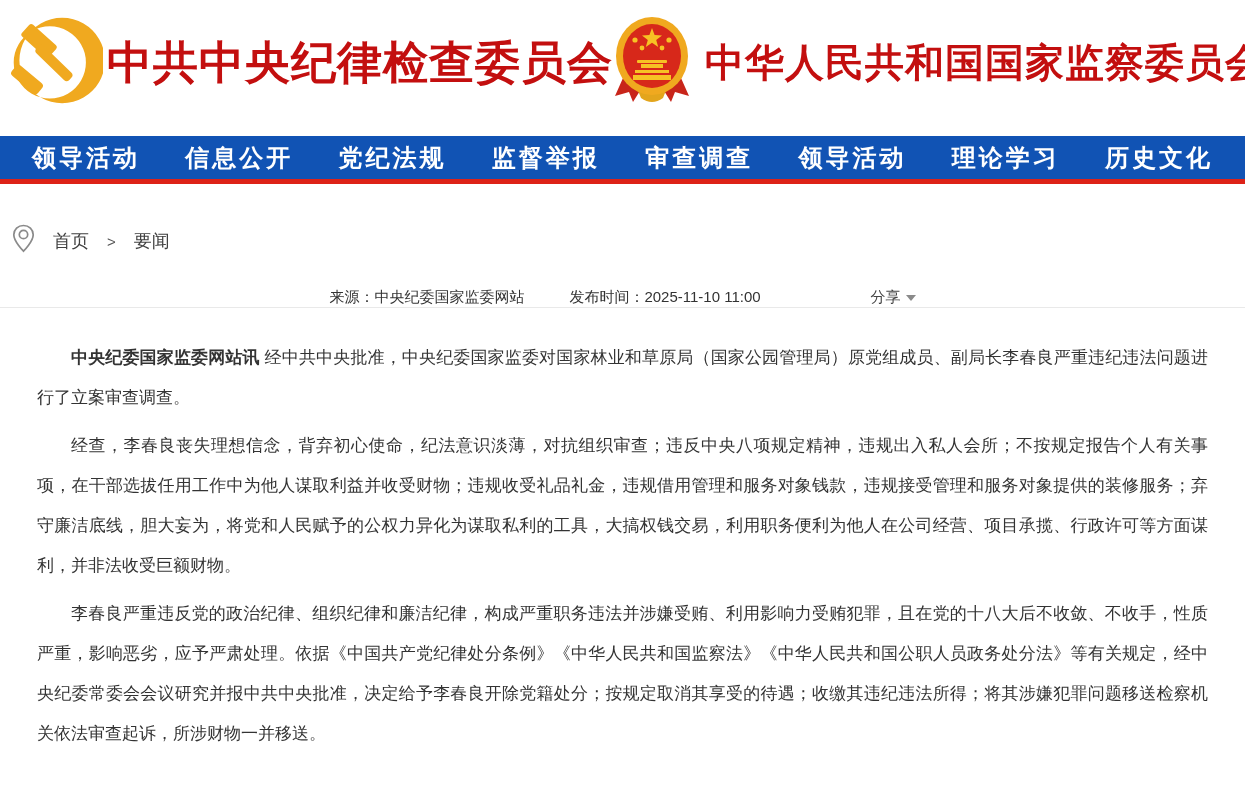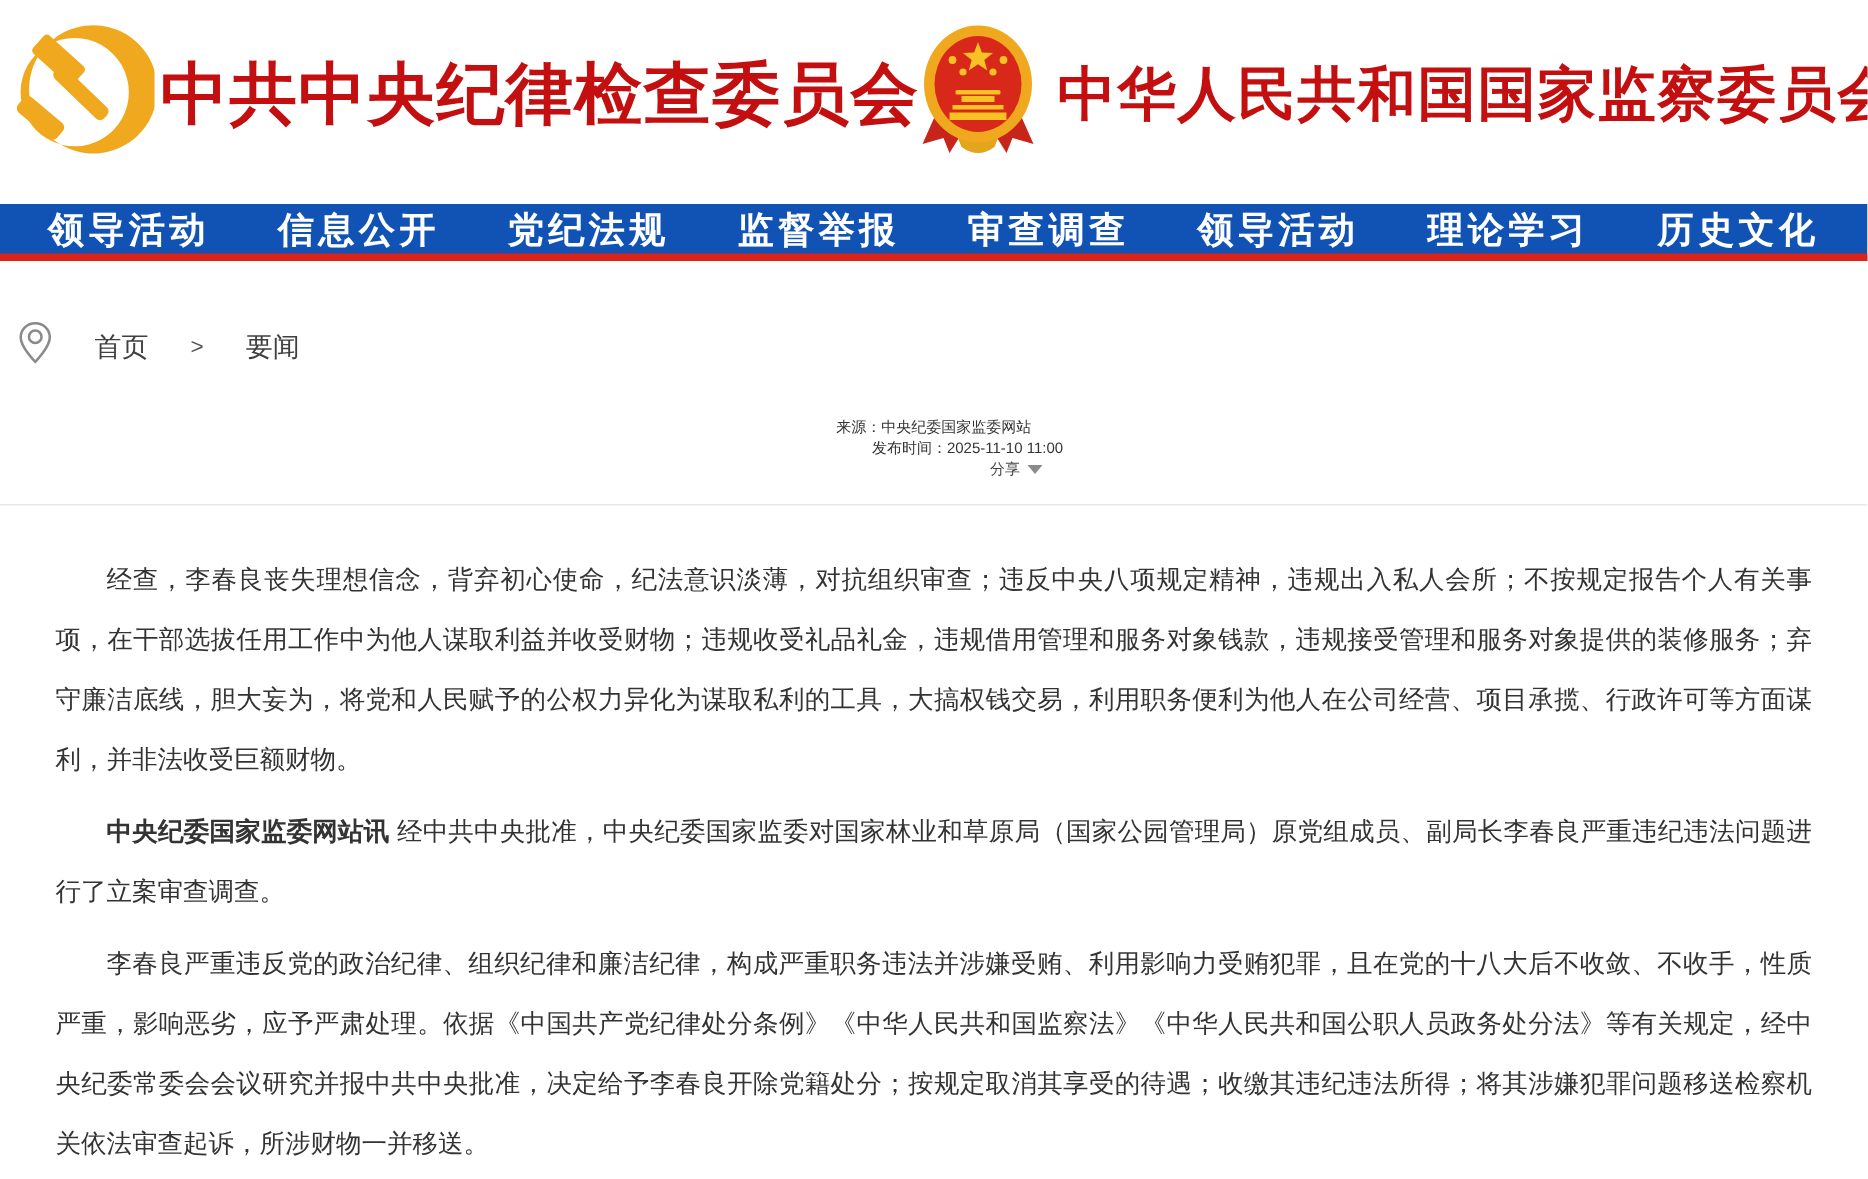--- a/index.html
+++ b/index.html
@@ -23,42 +23,42 @@
     color: #c30f0f;
     font-weight: bold;
     white-space: nowrap;
     letter-spacing: 1px;
   }
   .org-name.ccdi { font-size: 45px; margin-left: 4px; }
   .org-name.nsc  { font-size: 39px; margin-left: 14px; }
 
   
   .nav {
-    height: 38px;
+    height: 48px;
     background: #1153b4;
     border-bottom: 5px solid #dd2218;
     display: flex;
     justify-content: space-between;
     align-items: center;
     padding: 0 32px;
   }
   .nav-item {
     color: #ffffff;
     font-size: 24px;
     font-weight: bold;
     letter-spacing: 3px;
     cursor: pointer;
     text-decoration: none;
   }
 
   
   .breadcrumb {
     display: flex;
     align-items: center;
-    gap: 28px;
+    gap: 18px;
     margin: 40px 0 0 12px;
     font-size: 18px;
     color: #404040;
   }
   .breadcrumb .crumb { cursor: pointer; }
   .breadcrumb .sep { color: #555; font-size: 15px; }
 
   
   .article-title {
     text-align: center;
@@ -66,25 +66,23 @@
     font-size: 28px;
     font-weight: bold;
     margin-top: 46px;
     letter-spacing: 1px;
   }
   .meta {
     display: flex;
     justify-content: center;
     align-items: center;
     margin-top: 30px;
-    padding-bottom: 16px;
     border-bottom: 1px solid #e9e9e9;
-    font-size: 10px;
+    font-size: 15px;
     color: #333;
-    flex-direction: column;
   }
   .meta .group { white-space: nowrap; }
   .meta .group.time { margin-left: 45px; }
   .meta .share {
     margin-left: 110px;
     cursor: pointer;
     display: flex;
     align-items: center;
     gap: 5px;
     color: #444;
@@ -189,18 +187,18 @@
   <div class="meta">
     <span class="group"><span>来源：</span><span>中央纪委国家监委网站</span></span>
     <span class="group time"><span>发布时间：</span><span>2025-11-10 11:00</span></span>
     <span class="share">
       <span>分享</span>
       <span class="caret-down"></span>
     </span>
   </div>
 
   <div class="article-body">
+    <p><span class="lead">中央纪委国家监委网站讯</span><span> 经中共中央批准，中央纪委国家监委对国家林业和草原局（国家公园管理局）原党组成员、副局长李春良严重违纪违法问题进行了立案审查调查。</span></p>
     <p>经查，李春良丧失理想信念，背弃初心使命，纪法意识淡薄，对抗组织审查；违反中央八项规定精神，违规出入私人会所；不按规定报告个人有关事项，在干部选拔任用工作中为他人谋取利益并收受财物；违规收受礼品礼金，违规借用管理和服务对象钱款，违规接受管理和服务对象提供的装修服务；弃守廉洁底线，胆大妄为，将党和人民赋予的公权力异化为谋取私利的工具，大搞权钱交易，利用职务便利为他人在公司经营、项目承揽、行政许可等方面谋利，并非法收受巨额财物。</p>
-    <p><span class="lead">中央纪委国家监委网站讯</span><span> 经中共中央批准，中央纪委国家监委对国家林业和草原局（国家公园管理局）原党组成员、副局长李春良严重违纪违法问题进行了立案审查调查。</span></p>
     <p>李春良严重违反党的政治纪律、组织纪律和廉洁纪律，构成严重职务违法并涉嫌受贿、利用影响力受贿犯罪，且在党的十八大后不收敛、不收手，性质严重，影响恶劣，应予严肃处理。依据《中国共产党纪律处分条例》《中华人民共和国监察法》《中华人民共和国公职人员政务处分法》等有关规定，经中央纪委常委会会议研究并报中共中央批准，决定给予李春良开除党籍处分；按规定取消其享受的待遇；收缴其违纪违法所得；将其涉嫌犯罪问题移送检察机关依法审查起诉，所涉财物一并移送。</p>
   </div>
 
 </div>
 
 </body></html>

